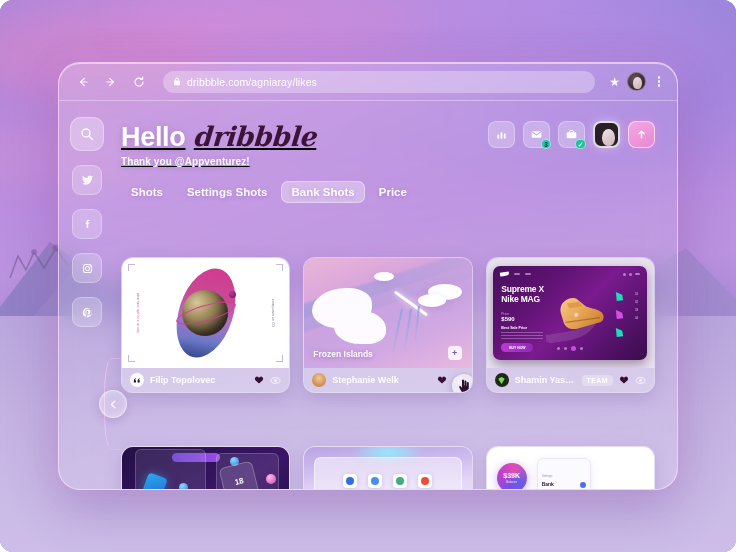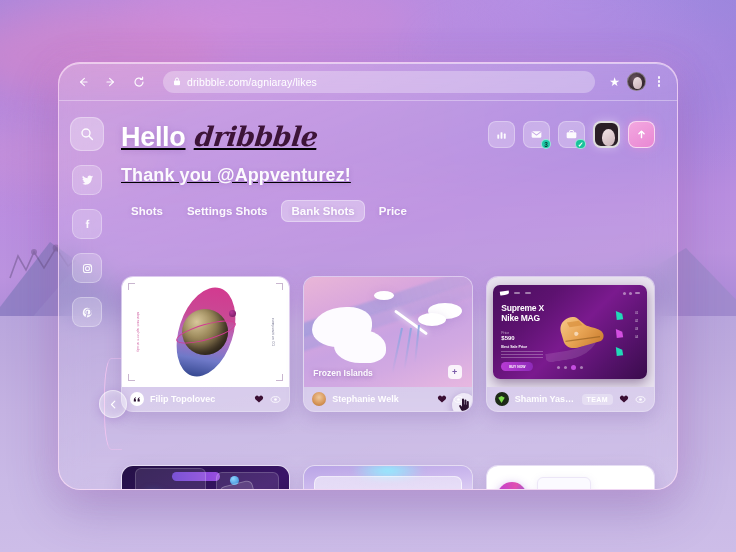--- a/index.html
+++ b/index.html
@@ -5,20 +5,21 @@
   * { box-sizing: border-box; margin: 0; padding: 0; }
   html, body {
     width: 736px; height: 552px; overflow: hidden;
     font-family: "Liberation Sans", sans-serif;
   }
 
   
   #stage {
     position: relative; width: 736px; height: 552px; overflow: hidden;
     background: #9a7fd0;
+    border-radius: 13px;
   }
   .bg-layer { position: absolute; inset: 0; }
   .bg-sky {
     background:
       radial-gradient(120% 80% at 30% 5%, #c98fe0 0%, rgba(201,143,224,0) 55%),
       radial-gradient(90% 60% at 72% 0%, #a98ee6 0%, rgba(169,142,230,0) 60%),
       linear-gradient(178deg,
         #8e7fd4 0%, #9a7ed6 12%, #ab86dd 26%, #b98ee0 38%,
         #bb93df 48%, #ad8bd8 56%, #a98ad4 64%, #b49ad9 74%,
         #bca6dd 84%, #c3b0e1 92%, #c9b8e4 100%);
@@ -159,21 +160,21 @@
     font-size: 27px; font-weight: 700; color: #fff; letter-spacing: -.3px;
     text-shadow: 0 1px 6px rgba(120,70,160,.35);
   }
   #brand {
     font-family: "DejaVu Serif", serif;
     font-style: italic; font-weight: 700; font-size: 27px;
     color: #3d1438; letter-spacing: -.6px;
     transform: skewX(-6deg);
   }
   #subtitle {
-    margin-top: 12px; font-size: 18px; font-weight: 700;
+    margin-top: 3px; font-size: 10px; font-weight: 700;
     color: rgba(255,255,255,.96); letter-spacing: .1px;
     text-shadow: 0 1px 5px rgba(120,70,160,.3);
   }
 
   
   #actions { display: flex; gap: 8px; padding-top: 2px; }
   .act {
     position: relative; width: 27px; height: 27px; border-radius: 8px;
     background: rgba(255,255,255,.26);
     border: 1px solid rgba(255,255,255,.30);

